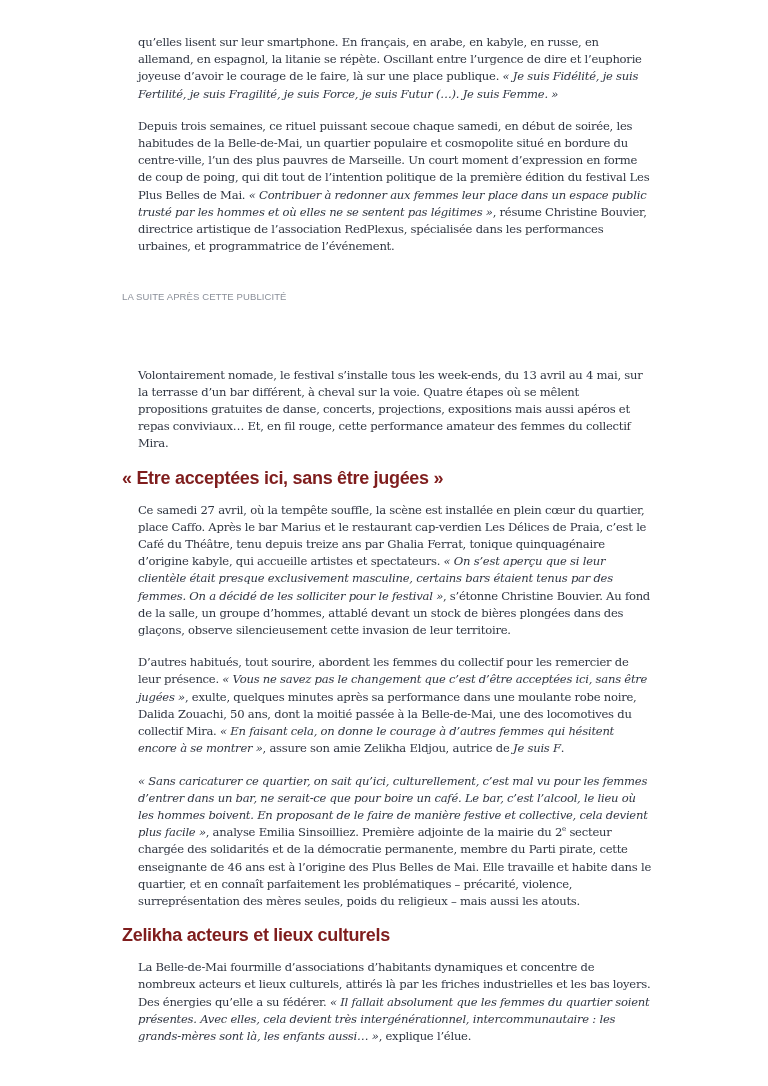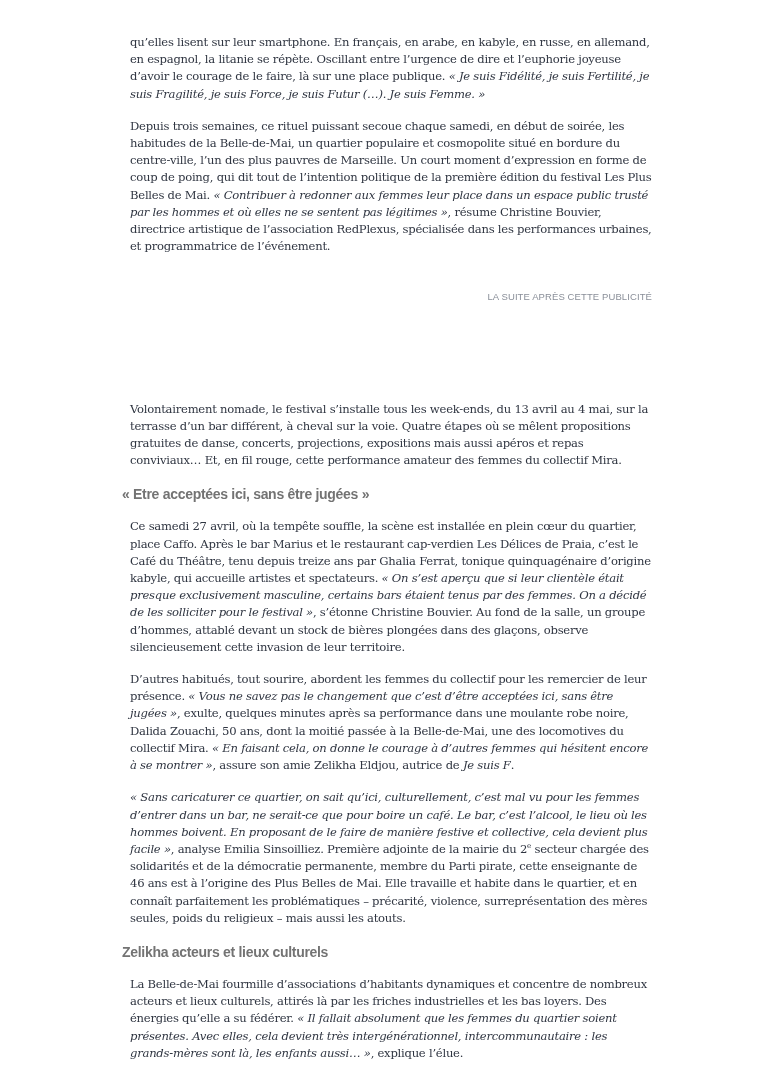--- a/index.html
+++ b/index.html
@@ -14,38 +14,38 @@
       left: 122px;
       top: 34px;
       width: 530px;
       color: #2f3541;
       font-family: "DejaVu Serif", "Liberation Serif", serif;
       font-size: 11.6px;
       line-height: 17.2px;
       letter-spacing: -0.25px;
     }
     .article p {
-      margin: 0 0 15px 8px;
+      margin: 0 0 15px 16px;
     }
     .article em { font-style: italic; }
     .ad-label {
       font-family: "Liberation Sans", "DejaVu Sans", sans-serif;
       font-size: 9.5px;
       color: #8a8f99;
-      text-align: right;
+      text-align: left;
       letter-spacing: 0.1px;
-      margin: 33px 0 95px 0;
+      margin: 33px 0 61px 0;
       text-transform: uppercase;
     }
     .article h2 {
       font-family: "Liberation Sans", "DejaVu Sans", sans-serif;
       font-weight: bold;
-      font-size: 14px;
+      font-size: 18px;
       line-height: 20px;
-      color: #737373;
+      color: #7f1d1d;
       margin: 12px 0 14px 0;
       letter-spacing: -0.3px;
     }
     sup { font-size: 7px; line-height: 0; vertical-align: 5px; }
   </style>
 </head>
 <body>
 
 <div class="article">
   <p><span>qu’elles lisent sur leur smartphone. En français, en arabe, en kabyle, en russe, en allemand, en espagnol, la litanie se répète. Oscillant entre l’urgence de dire et l’euphorie joyeuse d’avoir le courage de le faire, là sur une place publique. </span><em>« Je suis Fidélité, je suis Fertilité, je suis Fragilité, je suis Force, je suis Futur (…). Je suis Femme. »</em></p>

